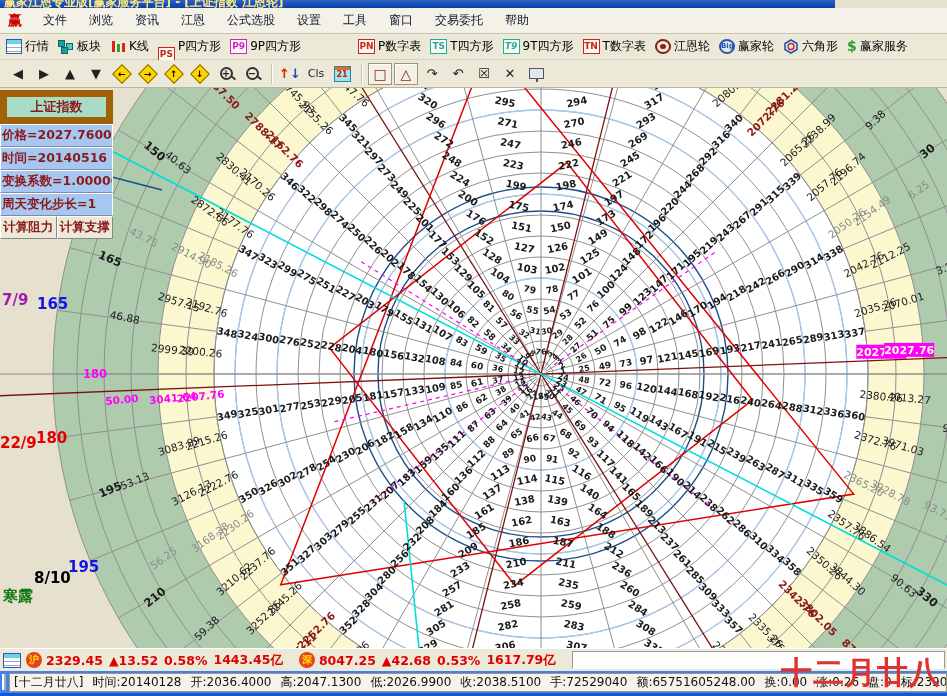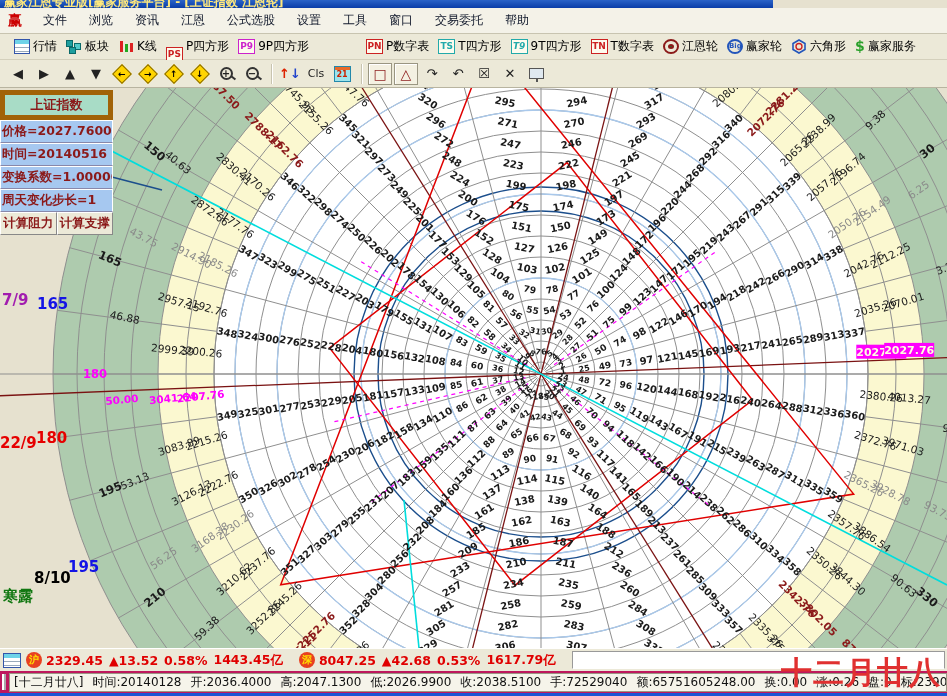--- a/index.html
+++ b/index.html
@@ -1,30 +1,30 @@
 <!DOCTYPE html>
 <html><head>
 <meta charset="utf-8">
 <style>
   * { margin:0; padding:0; box-sizing:border-box; }
   html,body { width:947px; height:696px; overflow:hidden; }
   body { font-family:"DejaVu Sans","Liberation Sans",sans-serif; font-size:12px; background:#e6e1cf; position:relative; }
   #app { position:absolute; left:0; top:0; width:947px; height:696px; background:#e6e1cf; overflow:hidden; }
 
   
-  #titlebar { position:absolute; left:0; top:0; width:773px; height:8px; background:linear-gradient(#2a63c8,#0a3da8); overflow:hidden; }
+  #titlebar { position:absolute; left:0; top:0; width:835px; height:8px; background:linear-gradient(#2a63c8,#0a3da8); overflow:hidden; }
   #titlebar .ttext { position:absolute; left:4px; top:-6px; color:#ffe87c; font-weight:bold; font-size:12px; white-space:nowrap; }
 
   
   #menubar { position:absolute; left:0; top:8px; width:947px; height:26px; background:#f4f2e8; border-bottom:1px solid #c8c4b0; display:flex; align-items:center; padding-left:4px; }
   #menubar .logo { color:#cc0000; font-weight:bold; font-size:14px; margin:0 10px 0 4px; }
   #menubar .mitem { padding:3px 11px; color:#0f172a; cursor:default; white-space:nowrap; }
 
   
-  #toolbar1 { position:absolute; left:0; top:34px; width:947px; height:26px; background:#ece9d8; border-bottom:1px solid #d4d0bc; display:flex; align-items:center; padding-left:14px; }
+  #toolbar1 { position:absolute; left:0; top:34px; width:947px; height:26px; background:#ece9d8; border-bottom:1px solid #d4d0bc; display:flex; align-items:center; padding-left:6px; }
   .t1item { display:flex; align-items:center; margin-right:9px; white-space:nowrap; cursor:default; }
   .t1item .lab { margin-left:3px; color:#000; }
   .icon16 { width:16px; height:15px; display:inline-block; position:relative; }
   .ic-grid { border:1px solid #3355aa; background:
       linear-gradient(#6fd3e8,#6fd3e8) 0 0/100% 4px no-repeat,
       repeating-linear-gradient(#fff 0 3px,#9ab 3px 4px); }
   .ic-blocks { background:#0000; }
   .ic-blocks i { position:absolute; width:7px; height:7px; background:#1e9e9e; border:1px solid #0a6a6a; }
   .ic-blocks i:nth-child(1){left:0;top:1px;} .ic-blocks i:nth-child(2){left:8px;top:4px;background:#53c9c9;} .ic-blocks i:nth-child(3){left:3px;top:8px;}
   .ic-kline i { position:absolute; width:3px; top:2px; bottom:2px; }
@@ -51,37 +51,37 @@
   .screenic { width:15px; height:11px; border:1px solid #555; background:#dfe8ef; position:relative; }
   .screenic:after { content:""; position:absolute; left:6px; bottom:-4px; width:2px; height:4px; background:#555; }
 
   
   #chart { position:absolute; left:0; top:88px; width:947px; height:560px; background:#e6e1cf; overflow:hidden; }
   #wheelsvg { position:absolute; left:0; top:0; }
   .outlabel { position:absolute; font-weight:bold; font-size:14px; white-space:nowrap; }
 
   
   #infopanel { position:absolute; left:0; top:2px; width:113px; z-index:5; font-weight:bold; }
-  #infopanel .hd { background:#a8dcc6; color:#8b1a1a; text-align:center; font-size:13px; padding:1px 0; border:5px solid #a16207; }
+  #infopanel .hd { background:#a8dcc6; color:#8b1a1a; text-align:center; font-size:13px; padding:1px 0; border:7px solid #a16207; }
   #infopanel .row { background:#a6c8f0; color:#8b1a1a; font-size:12.5px; padding:2px 1px; border:1px solid #fff; border-bottom:1px solid #88a; white-space:nowrap; overflow:hidden; }
   #infopanel .btns { display:flex; }
   #infopanel .btns div { flex:1; background:#ece9d8; color:#8b1a1a; text-align:center; font-size:12.5px; padding:2px 0; border:1px solid #fff; border-right-color:#888; border-bottom-color:#888; cursor:default; }
 
   
   #watermark { position:absolute; left:781px; top:651px; width:166px; height:45px; overflow:hidden; color:#e03030; font-size:31px; font-weight:bold; letter-spacing:1px; z-index:9; white-space:nowrap; line-height:42px; }
 
   
   #statusbar1 { position:absolute; left:0; top:648px; width:947px; height:23px; background:#ece9d8; border-top:1px solid #fff; display:flex; align-items:center; padding-left:3px; }
   #statusbar1 .grid { width:18px; height:15px; margin-right:5px; }
   .mkt { display:flex; align-items:center; color:#e00000; font-weight:bold; font-size:12.5px; margin-right:10px; white-space:nowrap; }
   .mkt .cbadge { width:16px; height:16px; border-radius:50%; background:#e84020; color:#ffe000; font-size:10px; text-align:center; line-height:16px; margin-right:4px; font-weight:bold; }
   .mkt span { margin-right:6px; }
   #statusbar1 .freefield { flex:1; height:18px; background:#fff; border:1px solid #999; border-bottom-color:#fff; margin-right:2px; }
 
-  #statusbar2 { position:absolute; left:0; top:671px; width:947px; height:22px; background:#be185d; display:flex; align-items:center; padding-left:2px; }
+  #statusbar2 { position:absolute; left:0; top:671px; width:947px; height:22px; background:#3b82f6; display:flex; align-items:center; padding-left:2px; }
   #statusbar2 .grip { width:4px; height:16px; border-left:2px solid #fff; border-right:2px solid #aaa; margin-right:3px; }
   #statusbar2 .field { flex:1; height:19px; background:#f6f4ea; border:1px solid #9a9682; display:flex; align-items:center; padding-left:4px; color:#111; font-size:12px; white-space:nowrap; overflow:hidden; }
   #statusbar2 .field span { margin-right:9px; }
   #bottomstrip { position:absolute; left:0; top:693px; width:947px; height:3px; background:#1a55d5; }
 </style>
 </head>
 <body>
 
 <div id="app">
 

